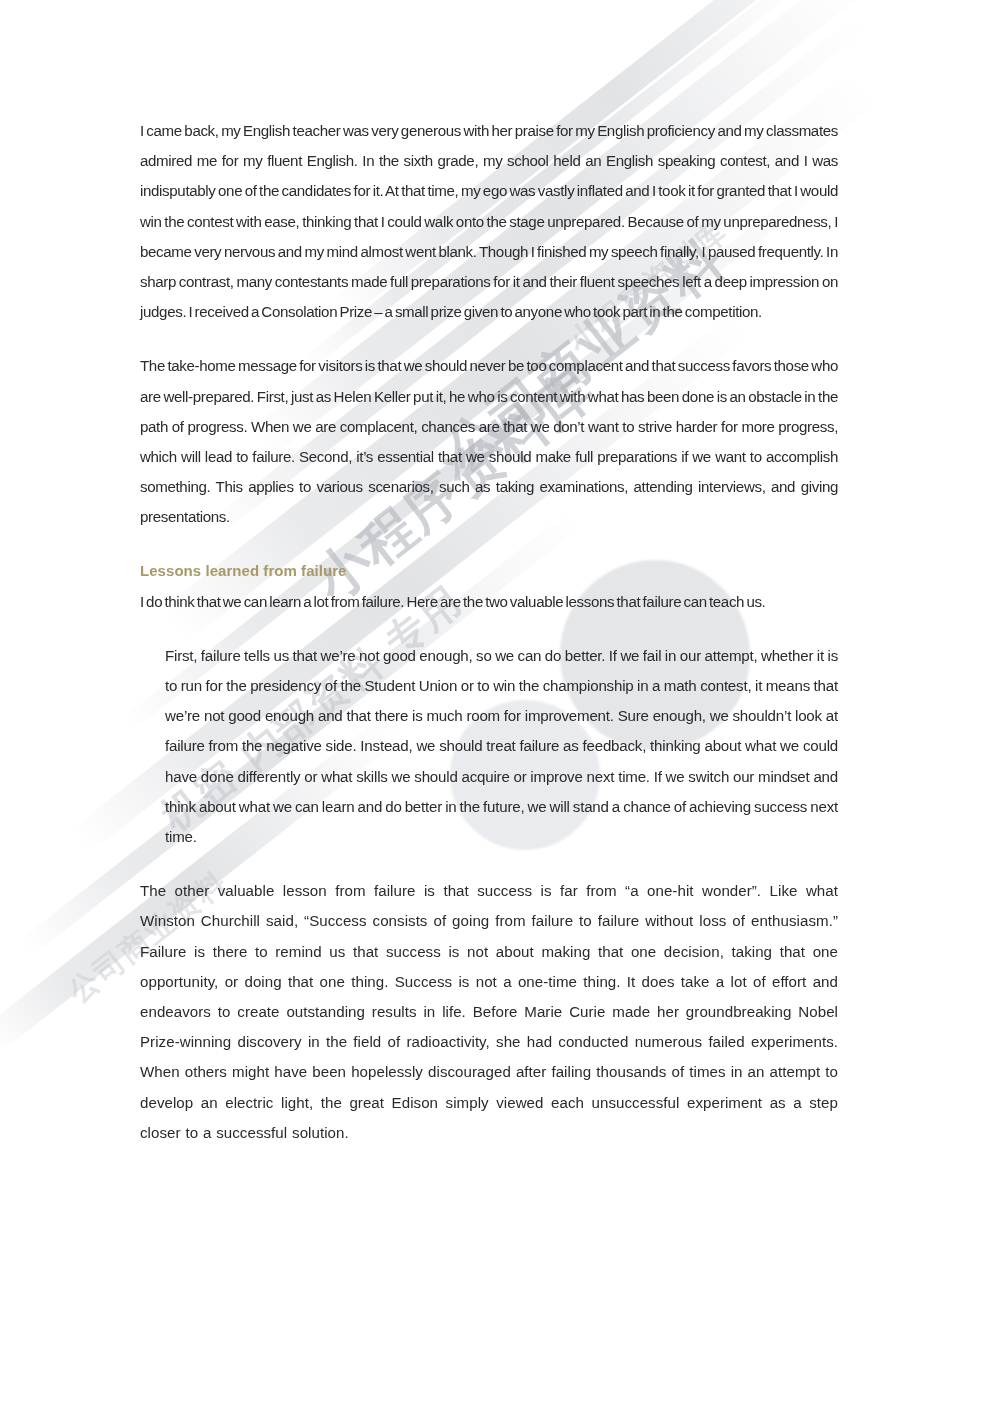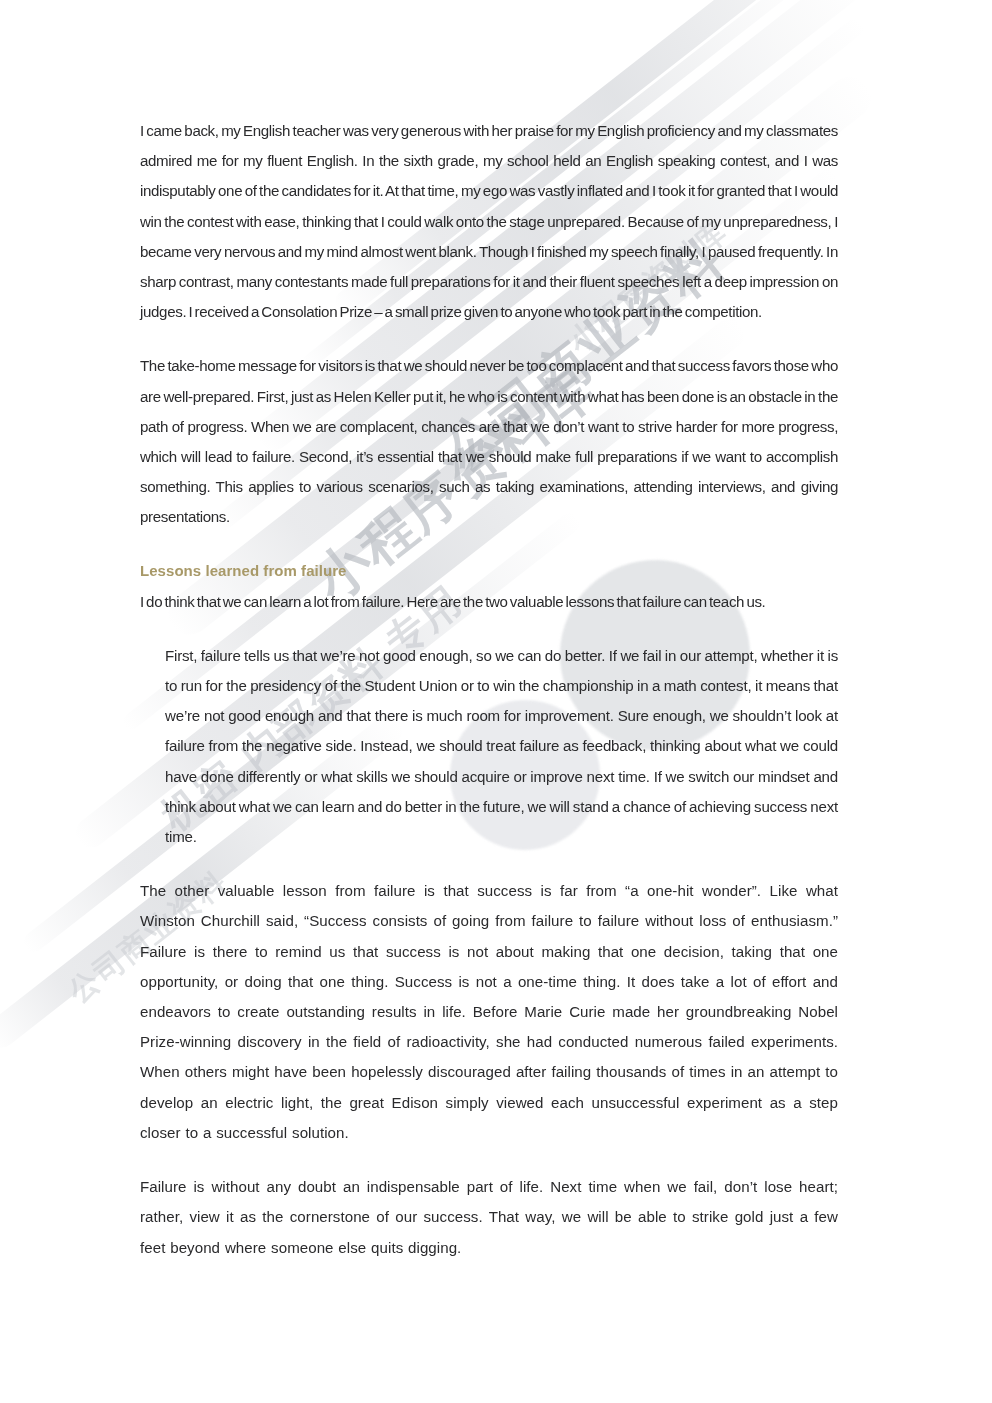--- a/index.html
+++ b/index.html
@@ -174,16 +174,15 @@
 
     <div class="heading-block">
       <h2 class="section-heading">Lessons learned from failure</h2>
       <p class="para tight">I do think that we can learn a lot from failure. Here are the two valuable lessons that failure can teach us.</p>
     </div>
 
     <p class="para tight2">First, failure tells us that we’re not good enough, so we can do better. If we fail in our attempt, whether it is to run for the presidency of the Student Union or to win the championship in a math contest, it means that we’re not good enough and that there is much room for improvement. Sure enough, we shouldn’t look at failure from the negative side. Instead, we should treat failure as feedback, thinking about what we could have done differently or what skills we should acquire or improve next time. If we switch our mindset and think about what we can learn and do better in the future, we will stand a chance of achieving success next time.</p>
 
     <p class="para loose">The other valuable lesson from failure is that success is far from “a one-hit wonder”. Like what Winston Churchill said, “Success consists of going from failure to failure without loss of enthusiasm.” Failure is there to remind us that success is not about making that one decision, taking that one opportunity, or doing that one thing. Success is not a one-time thing. It does take a lot of effort and endeavors to create outstanding results in life. Before Marie Curie made her groundbreaking Nobel Prize-winning discovery in the field of radioactivity, she had conducted numerous failed experiments. When others might have been hopelessly discouraged after failing thousands of times in an attempt to develop an electric light, the great Edison simply viewed each unsuccessful experiment as a step closer to a successful solution.</p>
 
-    <p class="para loose">Failure is without any doubt an indispensable part of life. Next time when we fail, don’t lose heart; rather, view it as the cornerstone of our success. That way, we will be able to strike gold just a few feet beyond where someone else quits digging.</p>
 
   </div>
 </div>
 
 </body></html>

